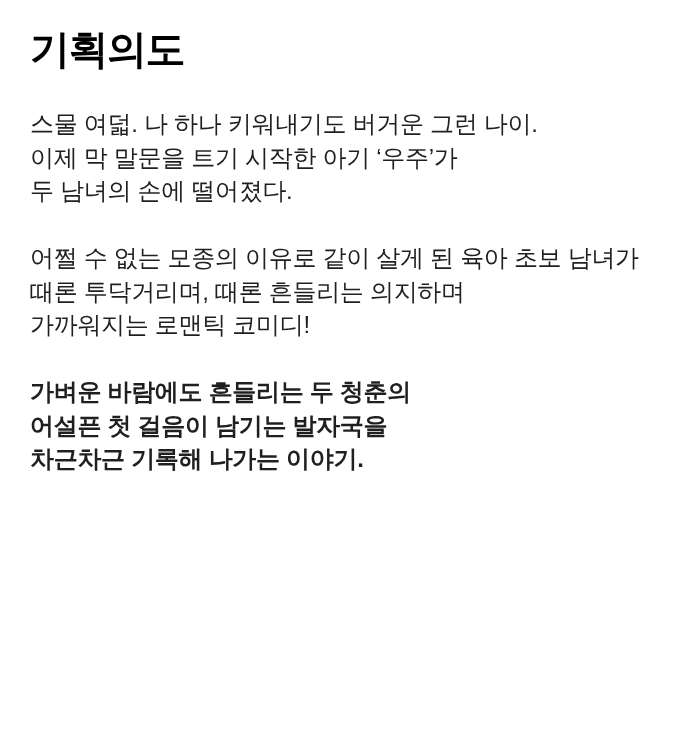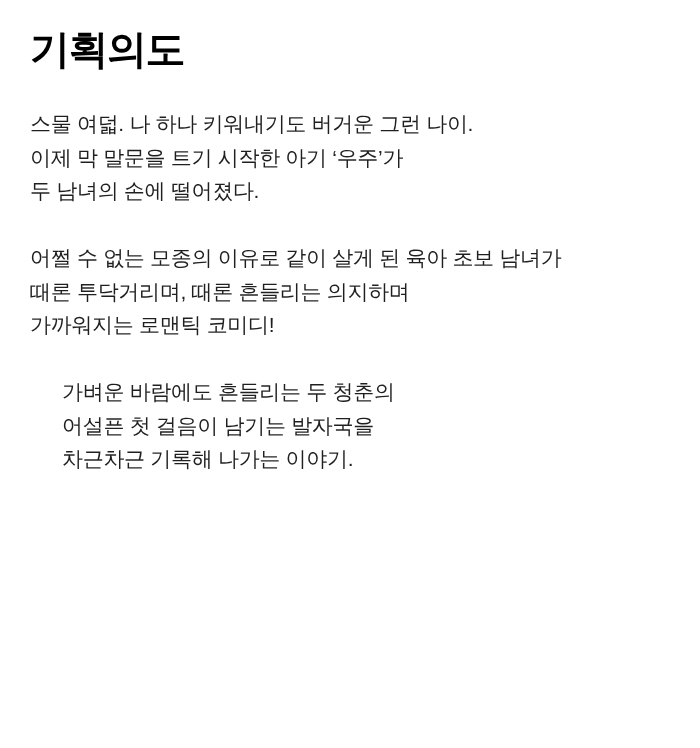--- a/index.html
+++ b/index.html
@@ -24,29 +24,28 @@
   .page-title {
     margin: 0 0 34px 0;
     font-size: 40px;
     line-height: 48px;
     font-weight: 800;
     letter-spacing: -1.5px;
     color: var(--title-text, #000000);
   }
   .para {
     margin: 0 0 33.5px 0;
-    font-size: 21px;
+    font-size: 24px;
     line-height: 33.5px;
     font-weight: 400;
     letter-spacing: -0.3px;
     white-space: pre-line; 
   }
   .para.bold {
-    font-weight: 400;
-    margin-left: 32px;
+    font-weight: 700;
   }
   .para:last-child {
     margin-bottom: 0;
   }
 </style>
 </head>
 <body>
 
 <div class="page">
   <h1 class="page-title">기획의도</h1>

